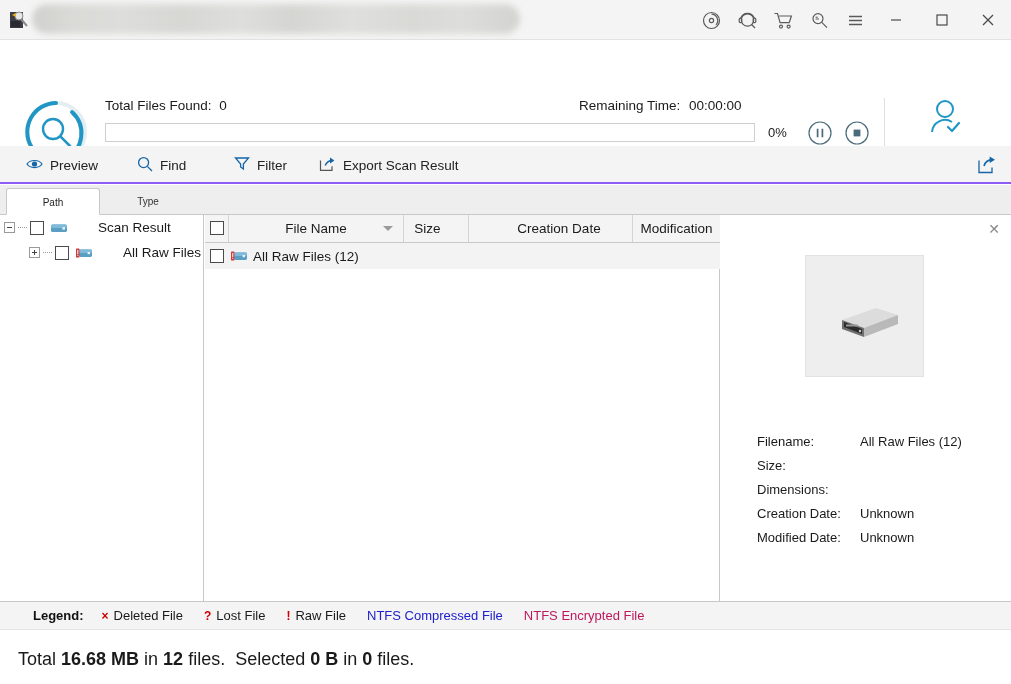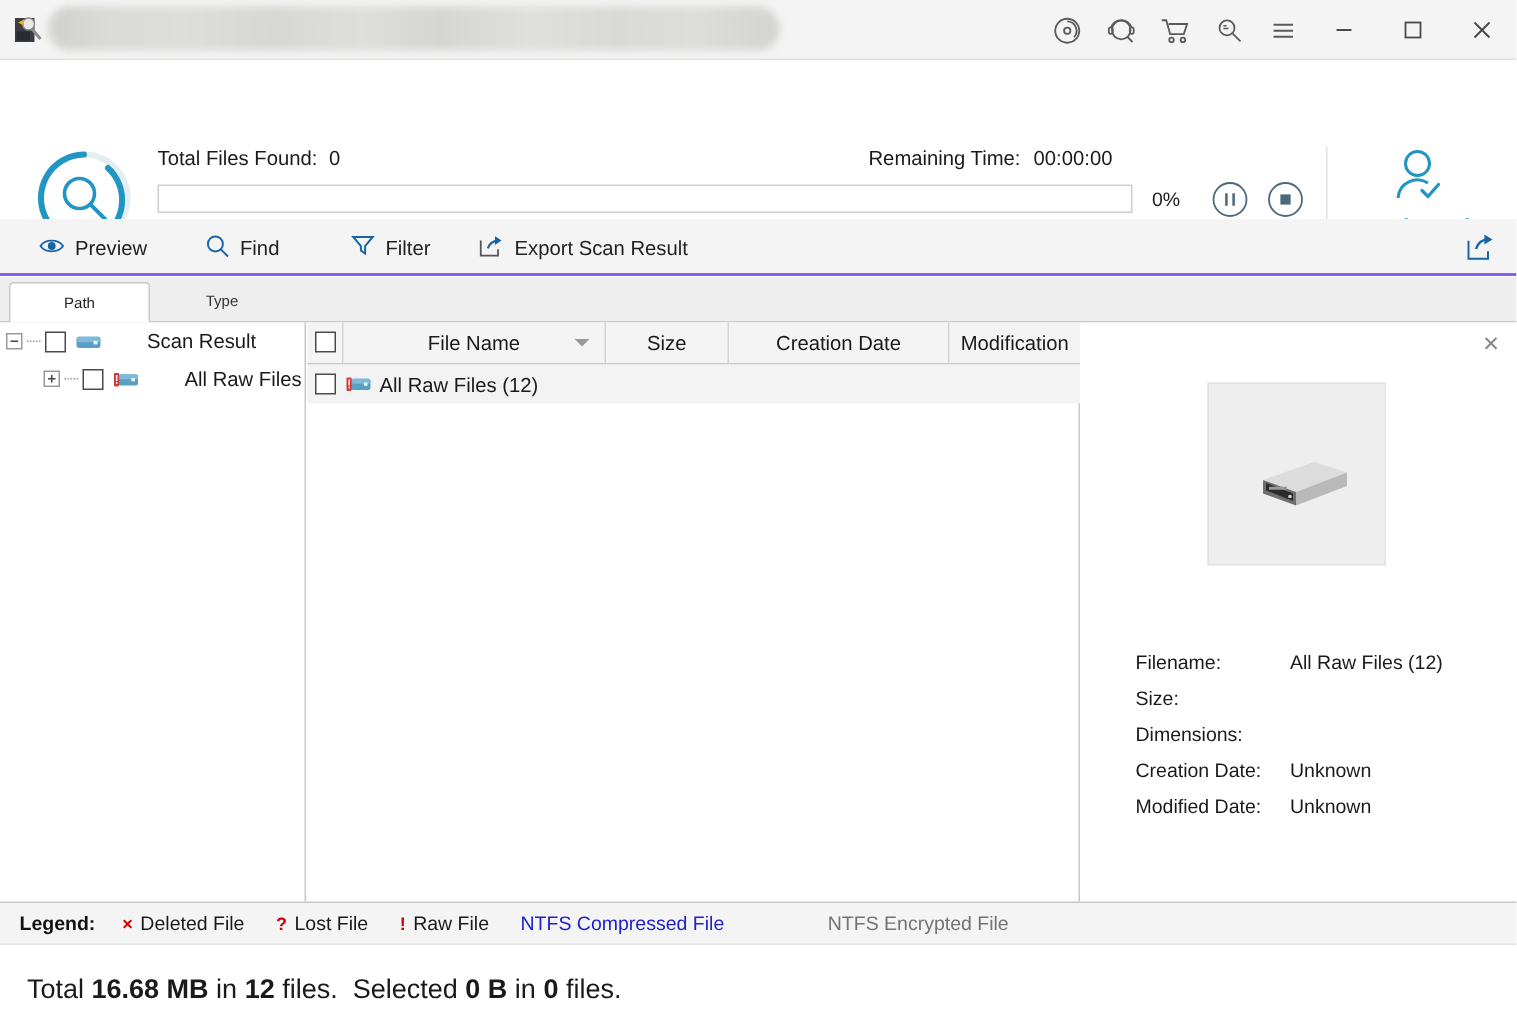--- a/index.html
+++ b/index.html
@@ -163,21 +163,21 @@
     position:absolute; left:0; top:0; height:28px; width:515px;
     background:#f4f4f4; border-bottom:1px solid #c8c8c8;
   }
   .lh-cell {
     position:absolute; top:0; height:27px; line-height:27px;
     font-size:13.5px; color:#1a1a1a; text-align:center;
     border-right:1px solid #d4d4d4;
   }
   .lh-check { left:0;   width:24px; }
   .lh-name  { left:24px; width:175px; }
-  .lh-size  { left:199px; width:82px; }
+  .lh-size  { left:182px; width:82px; }
   .lh-cdate { left:281px; width:147px; }
   .lh-mdate { left:428px; width:87px; border-right:none; }
   .lh-check .cb { margin: 6px auto 0 auto; }
   .sort-arrow {
     position:absolute; right:10px; top:11px;
     width:0;height:0;border-left:5px solid transparent;border-right:5px solid transparent;
     border-top:5px solid #9a9a9a;
   }
   .list-row {
     position:absolute; left:0; top:28px; width:515px; height:26px;
@@ -199,21 +199,21 @@
   }
   .detail-fields { position:absolute; left:36px; top:219px; width:240px; }
   .dfield { position:relative; height:24px; font-size:13px; color:#1a1a1a; }
   .dkey { position:absolute; left:0; top:0; }
   .dval { position:absolute; left:103px; top:0; }
 
   
   .legend {
     position:absolute; left:0; top:601px; width:1011px; height:29px;
     background:#f4f4f4; border-top:1px solid #c8c8c8; border-bottom:1px solid #e4e4e4;
-    display:flex; align-items:center; font-size:13px;
+    display:flex; align-items:center; font-size:13px;padding-left:20px;
   }
   .legend-title { font-weight:bold; color:#111; margin-left:13px; margin-right:18px; }
   .legend-item { display:flex; align-items:center; margin-right:21px; color:#1a1a1a; }
   .legend-mark { color:#cc0000; font-weight:bold; margin-right:5px; font-size:12px; }
 
   
   .statusbar {
     position:absolute; left:0; top:630px; width:1011px; height:54px; background:#ffffff;
   }
   .status-text { position:absolute; left:18px; top:19px; font-size:18px; color:#1a1a1a; }
@@ -511,21 +511,21 @@
       <span class="legend-mark">?</span>
       <span>Lost File</span>
     </span>
     <span class="legend-item">
       <span class="legend-mark">!</span>
       <span>Raw File</span>
     </span>
     <span class="legend-item" style="color:#2020cc;">
       <span>NTFS Compressed File</span>
     </span>
-    <span class="legend-item" style="color:#737373;margin-left:48px;">
+    <span class="legend-item" style="color:#be185d;">
       <span>NTFS Encrypted File</span>
     </span>
   </div>
 
   <div class="statusbar">
     <div class="status-text">
       <span>Total </span><b>16.68 MB</b><span> in </span><b>12</b><span> files.</span>&nbsp;
       <span>Selected </span><b>0 B</b><span> in </span><b>0</b><span> files.</span>
     </div>
 

